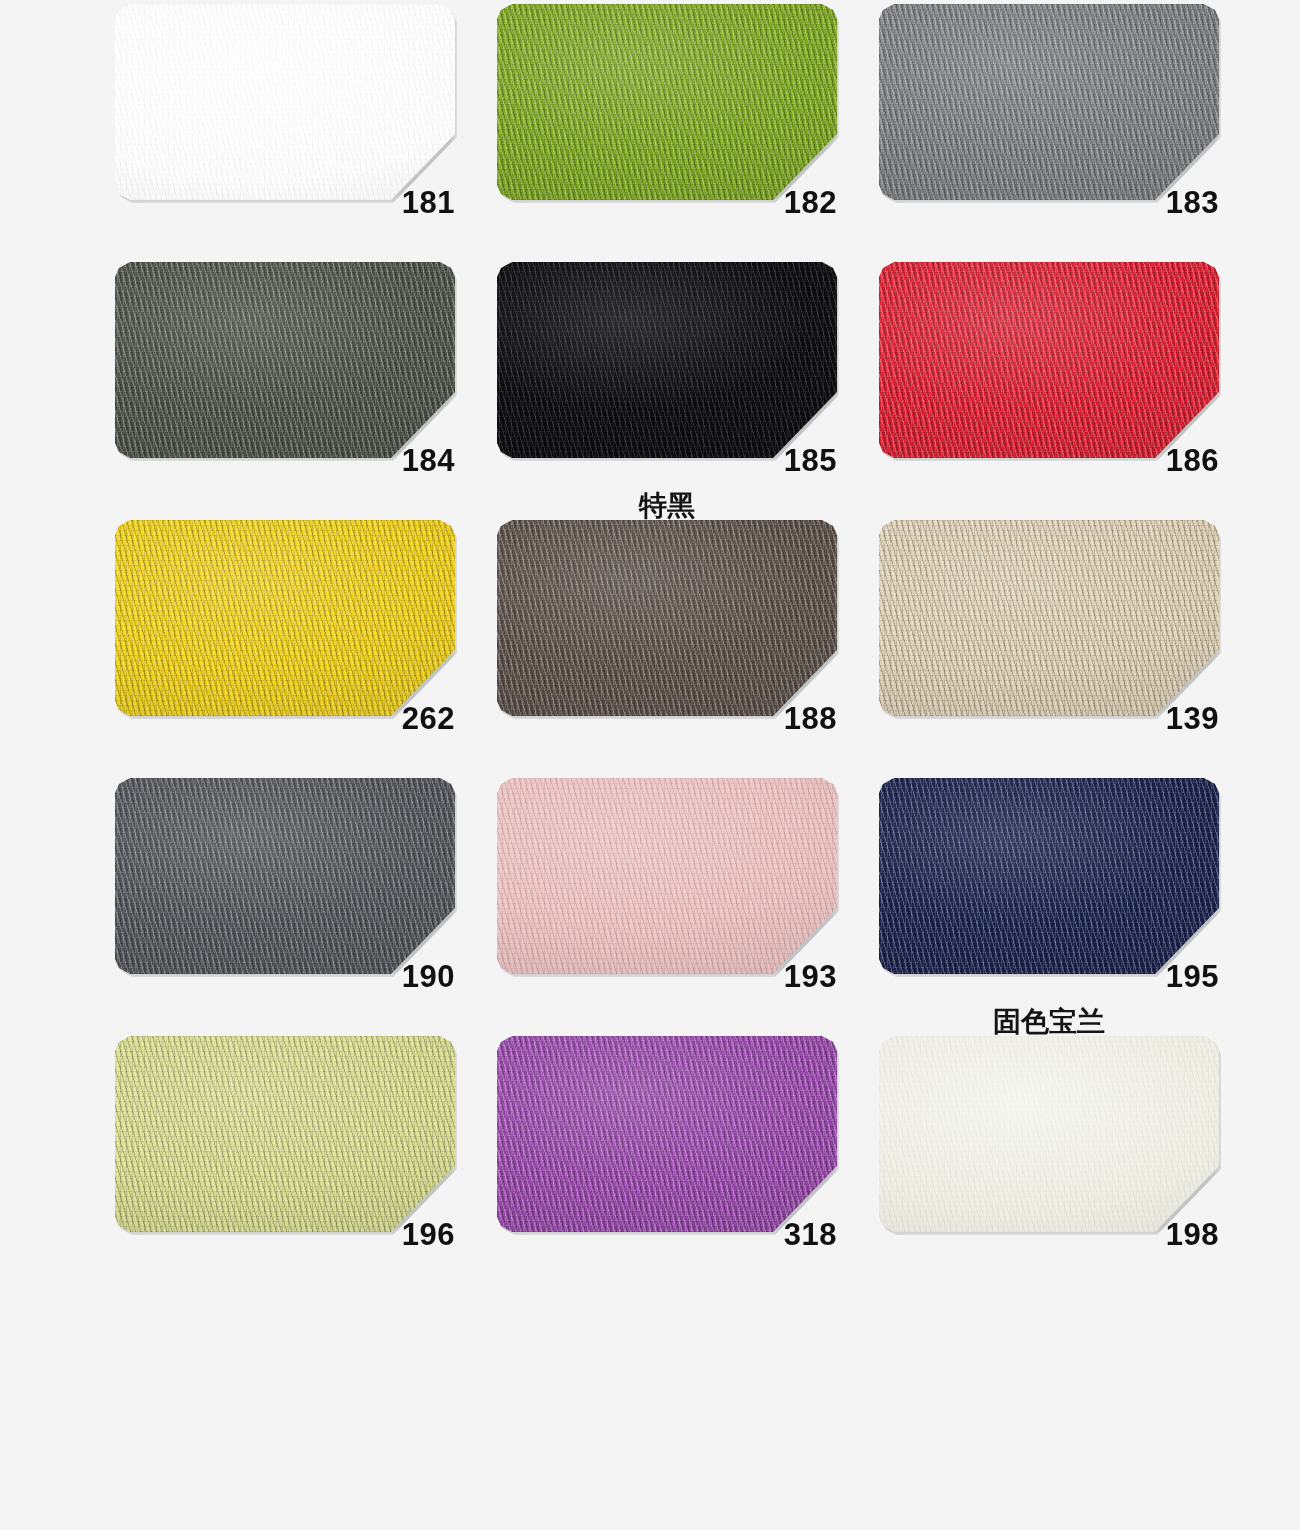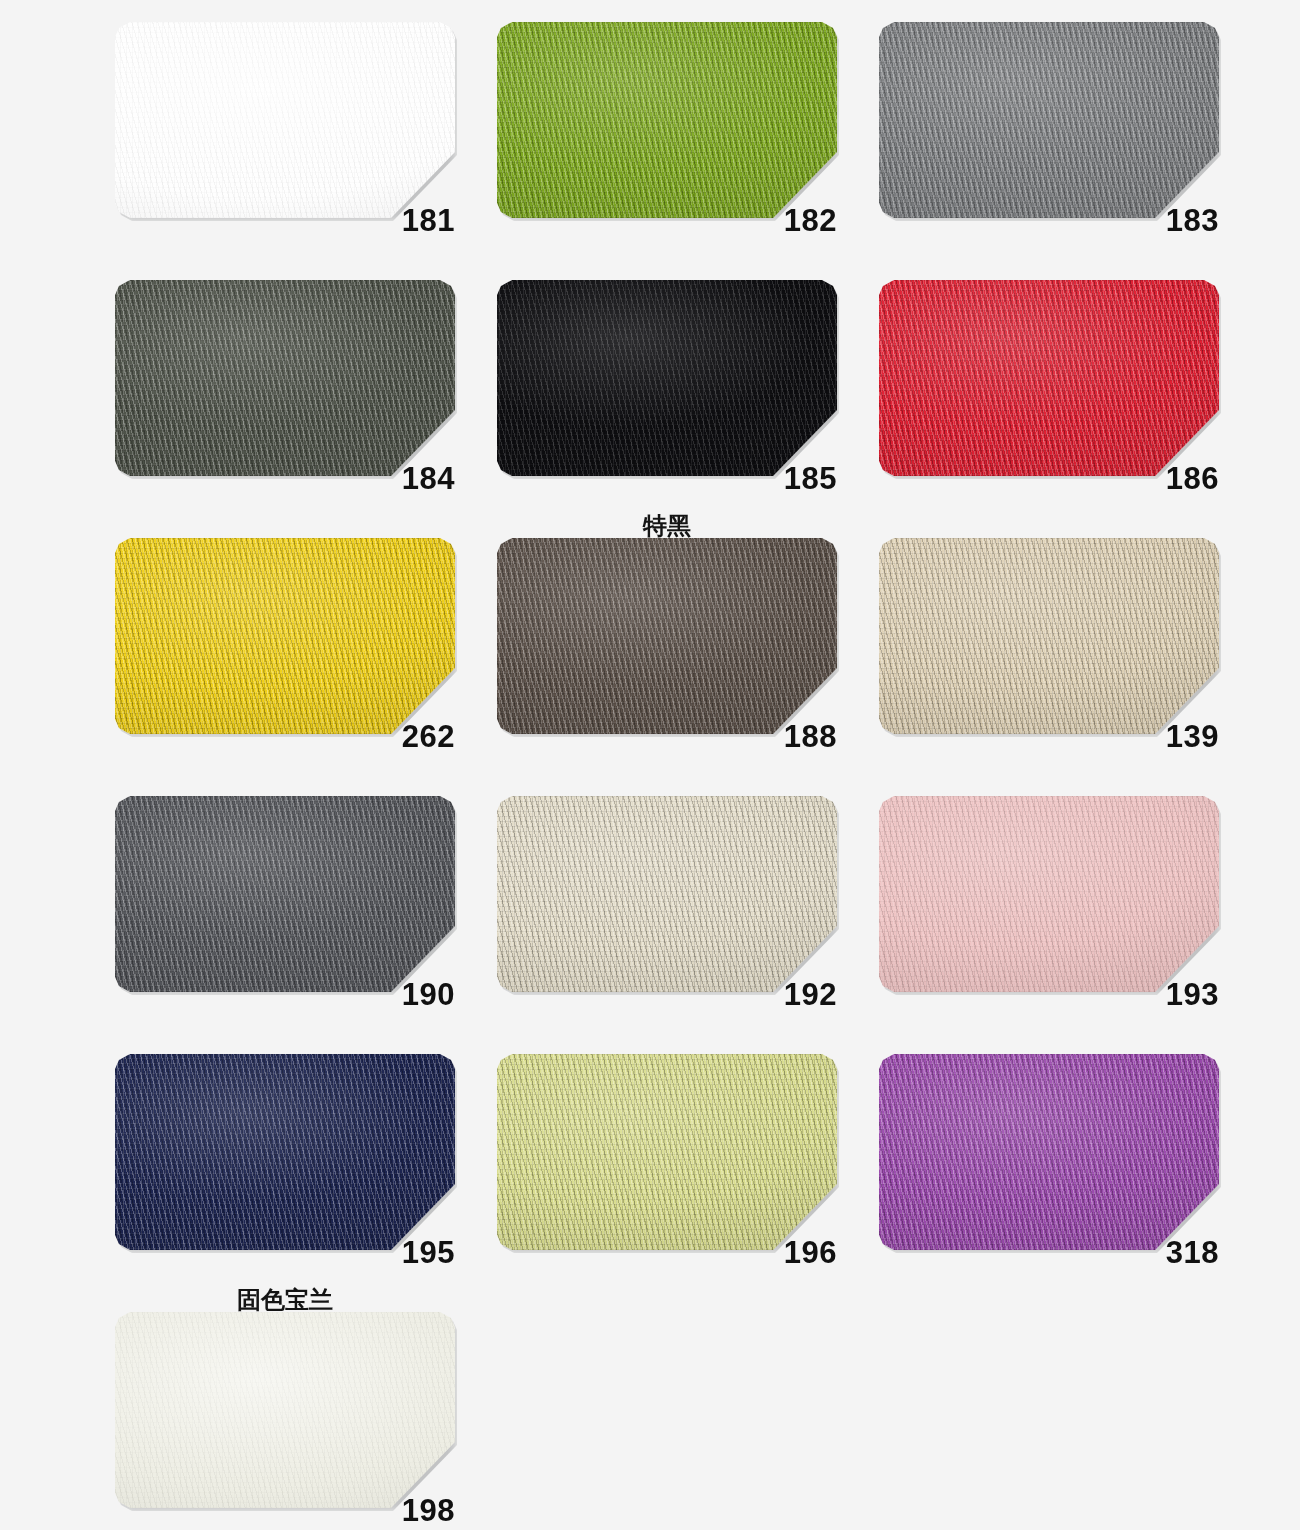--- a/index.html
+++ b/index.html
@@ -18,21 +18,21 @@
   #sheet {
     position: relative;
     width: 1300px;
     height: 1530px;
     background: #f4f4f4;
   }
 
   .swatch-grid {
     position: absolute;
     left: 115px;
-    top: 22px;
+    top: 4px;
     width: 1085px;
     display: grid;
     grid-template-columns: repeat(3, 340px);
     column-gap: 42px;
     row-gap: 62px;
   }
 
   .swatch-cell {
     position: relative;
     width: 340px;
@@ -167,21 +167,21 @@
     line-height: 1;
     font-family: "Liberation Sans", sans-serif;
   }
 
   .swatch-caption {
     position: absolute;
     left: 0;
     width: 340px;
     bottom: -62px;
     text-align: center;
-    font-size: 24px;
+    font-size: 28px;
     font-weight: 700;
     color: #141414;
     line-height: 1;
     font-family: "DejaVu Sans", "Liberation Sans", sans-serif;
   }
 </style>
 </head>
 <body style="background: rgb(244, 244, 244);">
 
 <div id="sheet" style="background: rgb(244, 244, 244);">
@@ -272,29 +272,20 @@
         <div class="shadow"></div>
         <div class="chip">
           <div class="base" style="background: rgb(85, 87, 92);"></div>
           <div class="knit"></div>
           <div class="shade"></div>
         </div>
         <div class="swatch-number">190</div>
       </div>
       <div class="swatch-cell">
         <div class="shadow"></div>
-        <div class="chip">
-          <div class="base" style="background: rgb(227, 220, 200);"></div>
-          <div class="knit"></div>
-          <div class="shade"></div>
-        </div>
-        <div class="swatch-number">192</div>
-      </div>
-      <div class="swatch-cell">
-        <div class="shadow"></div>
         <div class="chip soft">
           <div class="base" style="background: rgb(239, 196, 196);"></div>
           <div class="knit"></div>
           <div class="shade"></div>
         </div>
         <div class="swatch-number">193</div>
       </div>
       <div class="swatch-cell">
         <div class="shadow"></div>
         <div class="chip">

